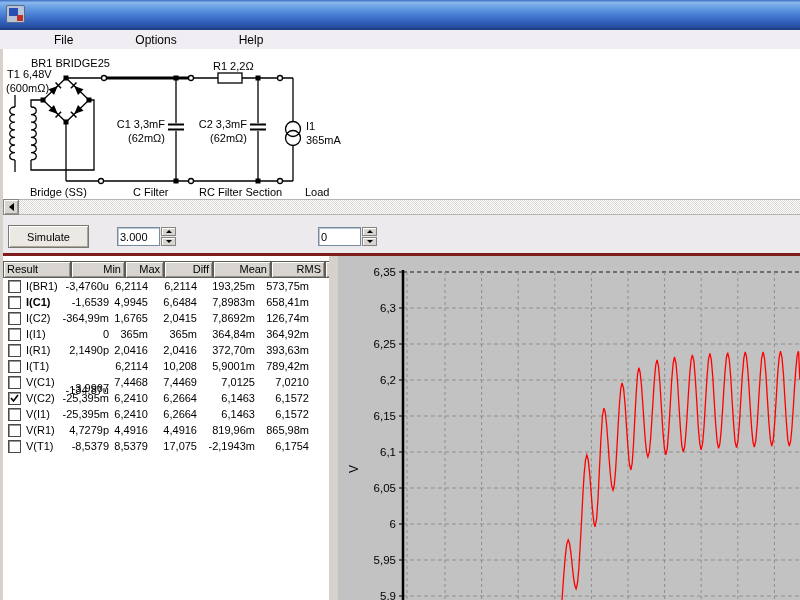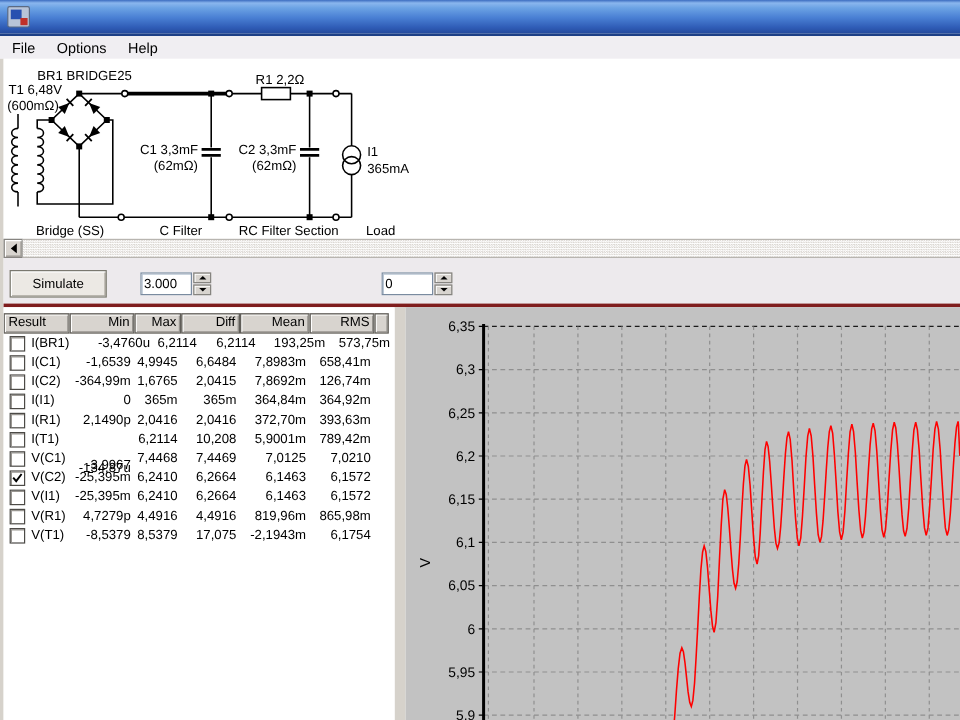--- a/index.html
+++ b/index.html
@@ -12,21 +12,21 @@
     border-bottom:2px solid #1d3f86;box-sizing:border-box;display:flex;align-items:center;}
   .appicon{width:17px;height:16px;margin:0 7px 0 6px;position:relative;background:#b8c4d8;
     border:1px solid #5a6a84;border-radius:2px;}
   .appicon::before{content:"";position:absolute;left:2px;top:2px;width:9px;height:8px;background:#2850b0;}
   .appicon::after{content:"";position:absolute;right:1px;bottom:1px;width:6px;height:6px;background:#c03028;}
   .title-text{color:#fff;font-size:14px;font-weight:bold;text-shadow:1px 1px 1px #123;white-space:pre;}
 
   
   .menubar{position:absolute;left:0;top:30px;width:800px;height:19px;background:#f0eef2;
     display:flex;align-items:center;padding-left:1px;box-sizing:border-box;font-size:12px;}
-  .menuitem{padding:1px 9px;cursor:default;}
+  .menuitem{padding:1px 9px;cursor:default;margin-left:44px;}
 
   .left-frame{position:absolute;left:0;top:49px;width:3px;height:551px;background:#d6d2cb;}
 
   
   .schematic{position:absolute;left:3px;top:49px;width:797px;height:150px;background:#fff;}
   .schematic svg{display:block;}
   .schematic text{font-family:"Liberation Sans",sans-serif;font-size:11px;fill:#000;}
 
   
   .hscroll{position:absolute;left:3px;top:199px;width:797px;height:16px;display:flex;}
@@ -212,42 +212,42 @@
         </div>
       <div class="spin-btn">
           <div class="tri-down"></div>
         </div>
     </div>
     <span class="tlabel" style="left:381px">S</span>
   </div>
 
   <div class="results">
     <div class="thead" id="thead">
-        <div class="th first" style="width: 55px;">Result</div>
+        <div class="th first" style="width: 68px;">Result</div>
         <div class="th" style="width: 54px;">Min</div>
         <div class="th" style="width: 39px;">Max</div>
         <div class="th" style="width: 49px;">Diff</div>
         <div class="th" style="width: 58px;">Mean</div>
         <div class="th" style="width: 54px;">RMS</div>
         <div class="th" style="width: 12px;"></div>
       </div>
     <div id="tbody">
         <div class="trow">
           <div class="namecell" style="width: 55px;">
             <span class="cbx"></span>
             <span>I(BR1)</span>
           </div>
-          <div class="tc" style="width: 54px; margin-left: 16px;">-3,4760u</div>
+          <div class="tc" style="width: 54px;">-3,4760u</div>
           <div class="tc" style="width: 39px;">6,2114</div>
           <div class="tc" style="width: 49px;">6,2114</div>
           <div class="tc" style="width: 58px;">193,25m</div>
           <div class="tc" style="width: 54px;">573,75m</div>
         </div>
         <div class="trow">
-          <div class="namecell" style="width: 55px;">
+          <div class="namecell" style="width: 55px; font-weight: bold;">
             <span class="cbx"></span>
             <span>I(C1)</span>
           </div>
           <div class="tc" style="width: 54px;">-1,6539</div>
           <div class="tc" style="width: 39px;">4,9945</div>
           <div class="tc" style="width: 49px;">6,6484</div>
           <div class="tc" style="width: 58px;">7,8983m</div>
           <div class="tc" style="width: 54px;">658,41m</div>
         </div>
         <div class="trow">

